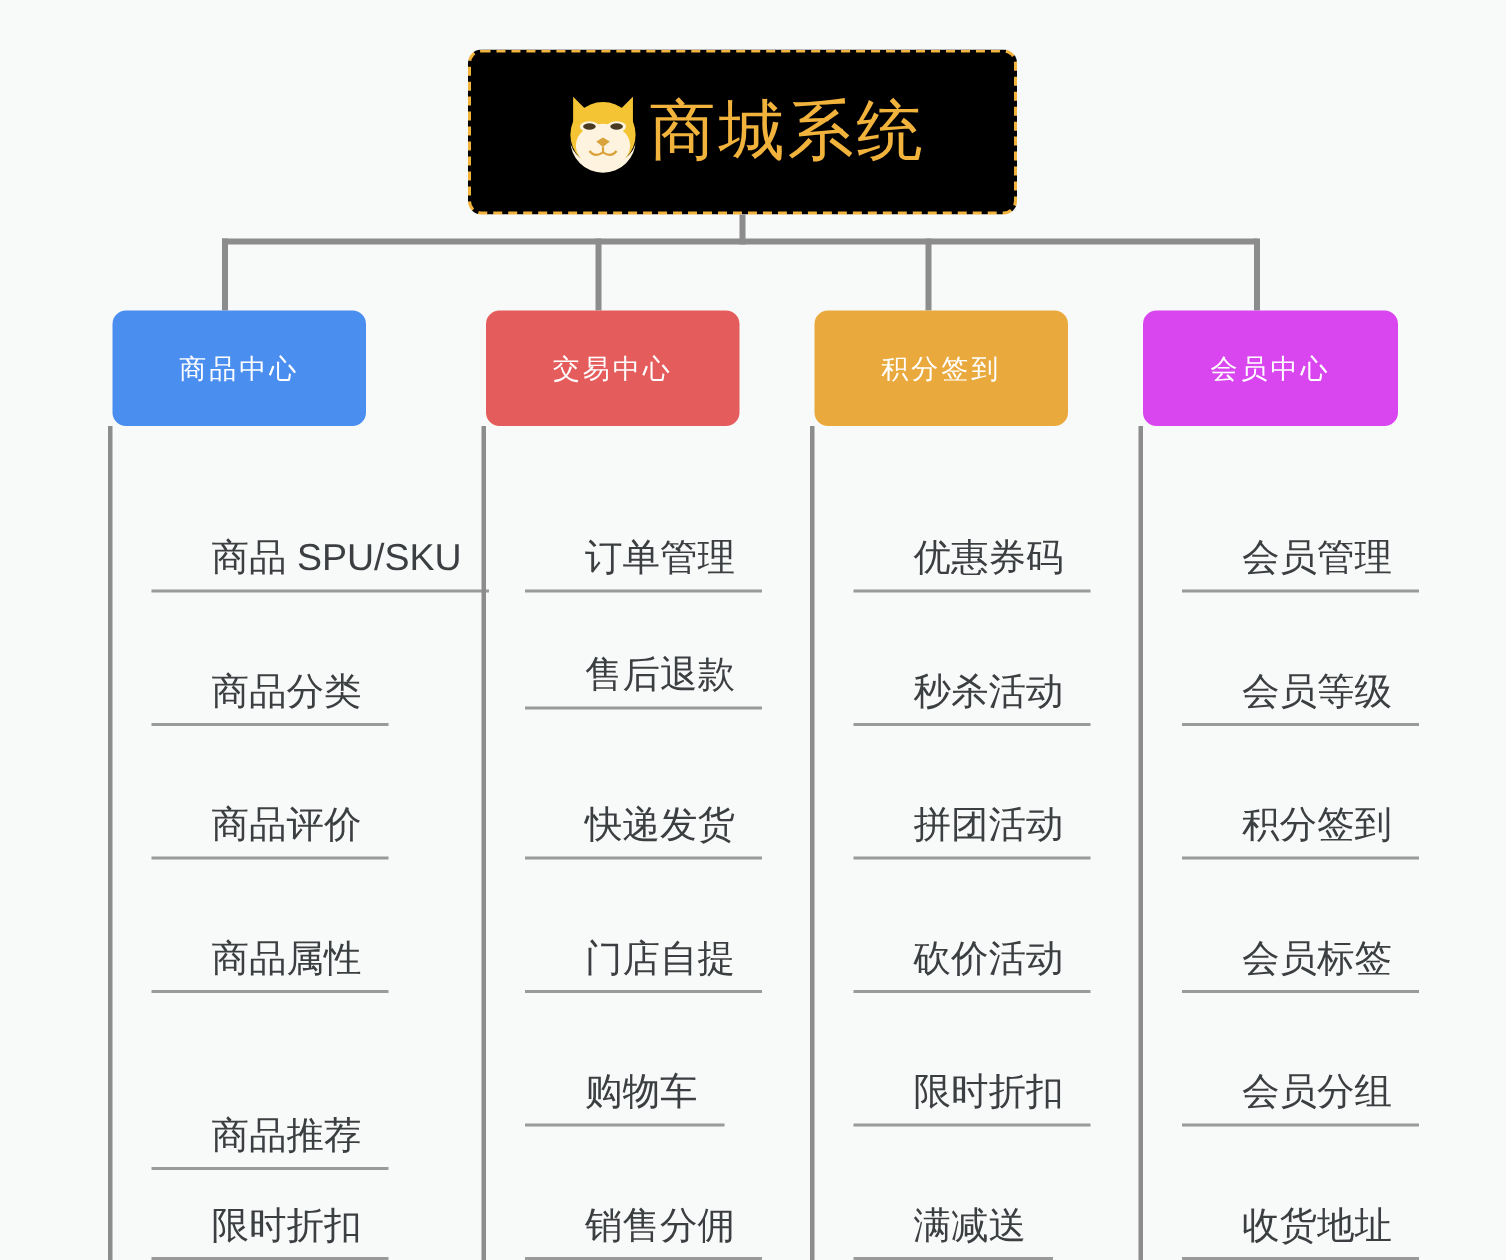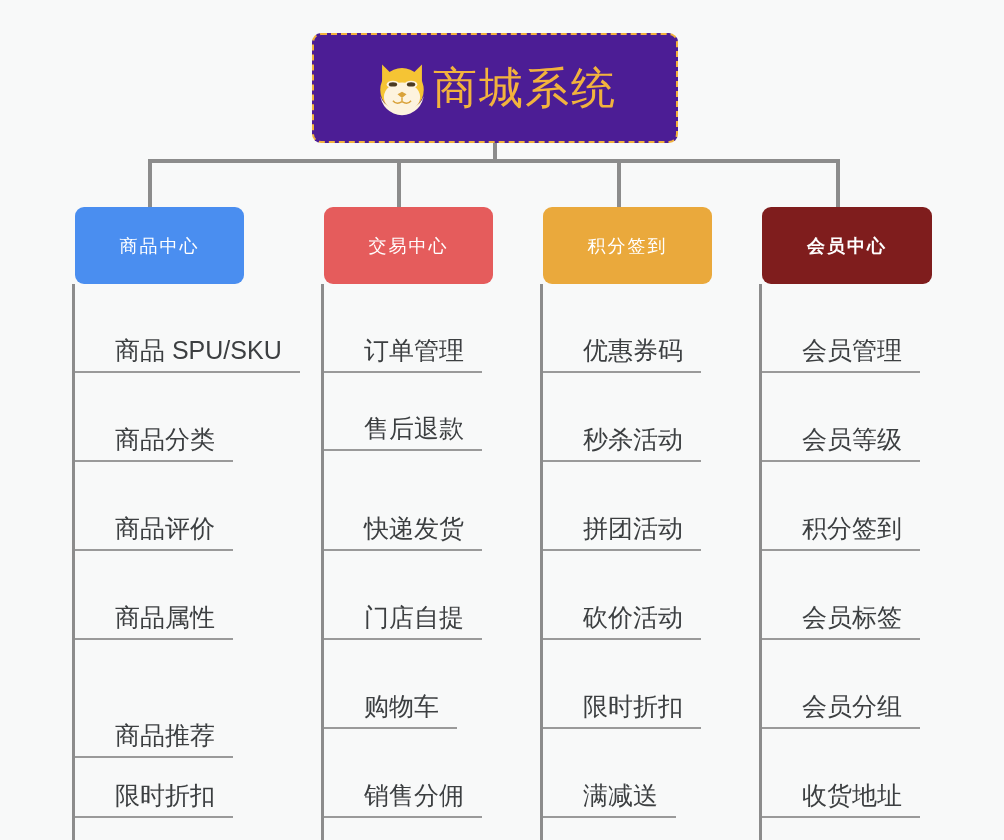--- a/index.html
+++ b/index.html
@@ -10,21 +10,21 @@
     overflow:hidden;
     position:relative;
   }
   #canvas{position:relative;width:1004px;height:840px;}
 
   
   .root-node{
     position:absolute;
     left:312px;top:33px;
     width:366px;height:110px;
-    background:#4c1d95;
+    background:#000000;
     border:2px dashed #f2b33d;
     border-radius:9px;
     box-sizing:border-box;
     display:flex;align-items:center;justify-content:center;
     gap:2px;
   }
   .root-icon{width:58px;height:58px;display:block;flex:0 0 auto;}
   .root-title{
     color:#f2b33d;
     font-size:44px;
@@ -55,23 +55,24 @@
     position:relative;
     margin-left:14px;
     border-left:3px solid #8c8c8c;
     padding-top:0;
     height:593px;
     box-sizing:border-box;
   }
   .leaf{
     position:absolute;
     left:0;
-    height:89px;
+    height:111px;
     display:flex;
     align-items:flex-end;
+    padding-left:26px;
   }
   .leaf-inner{
     display:inline-block;
     border-bottom:2px solid #9a9a9a;
     padding:0 18px 6px 40px;
     color:#3c3f41;
     font-size:25px;
     line-height:1.15;
     white-space:nowrap;
   }
@@ -175,21 +176,21 @@
       <div class="leaf" style="top:356px;align-items:flex-end;">
         <span class="leaf-inner">限时折扣</span>
       </div>
       <div class="leaf" style="top:445px;">
         <span class="leaf-inner">满减送</span>
       </div>
     </div>
   </div>
 
   <div class="branch" style="left:745px;width:187px;">
-    <div class="branch-head" style="background: #7f1d1d; font-weight: bold;">会员中心</div>
+    <div class="branch-head" style="background: #d946ef;">会员中心</div>
     <div class="branch-body">
       <div class="leaf" style="top:0px;">
         <span class="leaf-inner">会员管理</span>
       </div>
       <div class="leaf" style="top:89px;">
         <span class="leaf-inner">会员等级</span>
       </div>
       <div class="leaf" style="top:178px;">
         <span class="leaf-inner">积分签到</span>
       </div>

